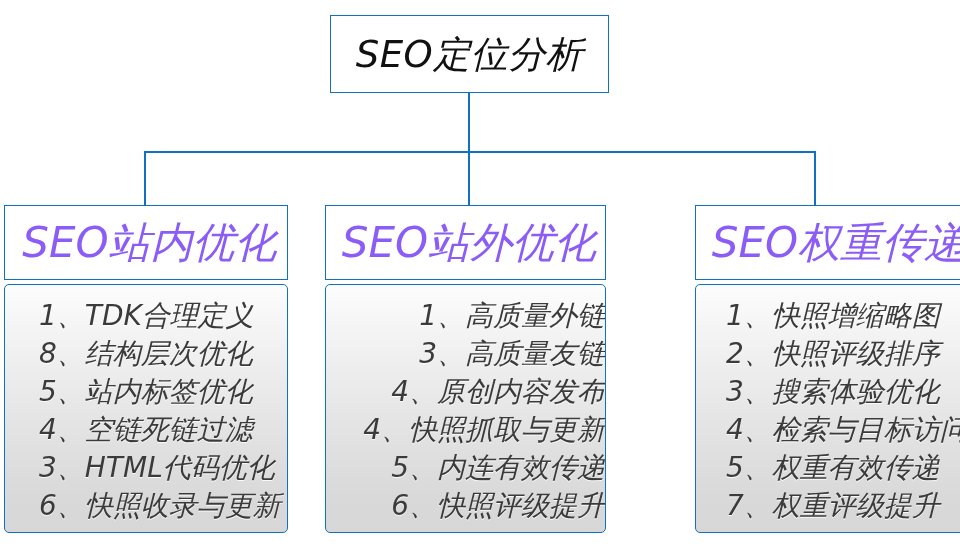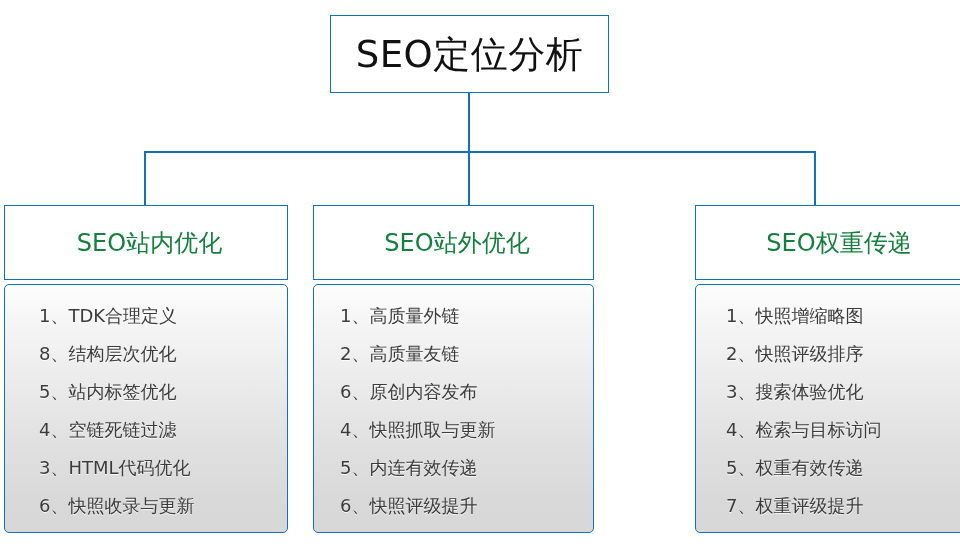--- a/index.html
+++ b/index.html
@@ -10,20 +10,21 @@
     width: 960px;
     height: 550px;
     background: #ffffff;
     font-family: "DejaVu Sans", "Liberation Sans", sans-serif;
     overflow: hidden;
   }
   #diagram {
     position: relative;
     width: 832px;
     height: 550px;
+    font-style: italic;
   }
 
   
   .connector {
     position: absolute;
     background: #1071c1;
   }
   .conn-v-root   { left: 468px; top: 93px;  width: 2px;  height: 60px; }
   .conn-h-bus    { left: 144px; top: 151px; width: 672px; height: 2px; }
   .conn-v-left   { left: 144px; top: 151px; width: 2px;  height: 54px; }
@@ -51,35 +52,35 @@
     line-height: 1;
     white-space: nowrap;
   }
 
   
   .column {
     position: absolute;
     top: 205px;
   }
   .col-1 { left: 4px;   width: 284px; }
-  .col-2 { left: 313px; width: 281px; }
+  .col-2 { left: 325px; width: 281px; }
   .col-3 { left: 695px; width: 281px; }
 
   .col-header {
     height: 75px;
     border: 1.6px solid #1071c1;
     background: #ffffff;
     box-sizing: border-box;
     display: flex;
     align-items: center;
     justify-content: center;
   }
   .col-header-title {
-    font-size: 24px;
-    color: #15803d;
+    font-size: 42px;
+    color: #8b5cf6;
     line-height: 1;
     white-space: nowrap;
     margin-left: 7px;
   }
 
   .col-list {
     margin-top: 4px;
     height: 249px;
     border: 1.6px solid #1071c1;
     border-radius: 5px;
@@ -88,30 +89,30 @@
                 #fdfdfd 0%,
                 #f4f4f4 18%,
                 #eaeaea 42%,
                 #e0e0e0 66%,
                 #d9d9d9 86%,
                 #d7d7d7 100%);
     padding: 12px 0 0 0;
     overflow: hidden;
   }
   .list-item {
-    font-size: 18px;
+    font-size: 28px;
     color: #3b3b3b;
     line-height: 38px;
     height: 38px;
     padding-left: 34px;
     white-space: nowrap;
     text-shadow: 0 1px 0 rgba(255,255,255,0.85);
   }
   .col-3 .list-item { padding-left: 30px; }
-  .col-2 .list-item { padding-left: 26px; }
+  .col-2 .list-item { padding-left: 26px; text-align: right; }
 </style>
 </head>
 <body>
 
 <div id="diagram">
 
   <div class="connector conn-v-root"></div>
   <div class="connector conn-h-bus"></div>
   <div class="connector conn-v-left"></div>
   <div class="connector conn-v-mid"></div>
@@ -134,22 +135,22 @@
       <div class="list-item">6、快照收录与更新</div>
     </div>
   </div>
 
   <div class="column col-2">
     <div class="col-header">
       <span class="col-header-title">SEO站外优化</span>
     </div>
     <div class="col-list">
       <div class="list-item">1、高质量外链</div>
-      <div class="list-item">2、高质量友链</div>
-      <div class="list-item">6、原创内容发布</div>
+      <div class="list-item">3、高质量友链</div>
+      <div class="list-item">4、原创内容发布</div>
       <div class="list-item">4、快照抓取与更新</div>
       <div class="list-item">5、内连有效传递</div>
       <div class="list-item">6、快照评级提升</div>
     </div>
   </div>
 
   <div class="column col-3">
     <div class="col-header">
       <span class="col-header-title">SEO权重传递</span>
     </div>

